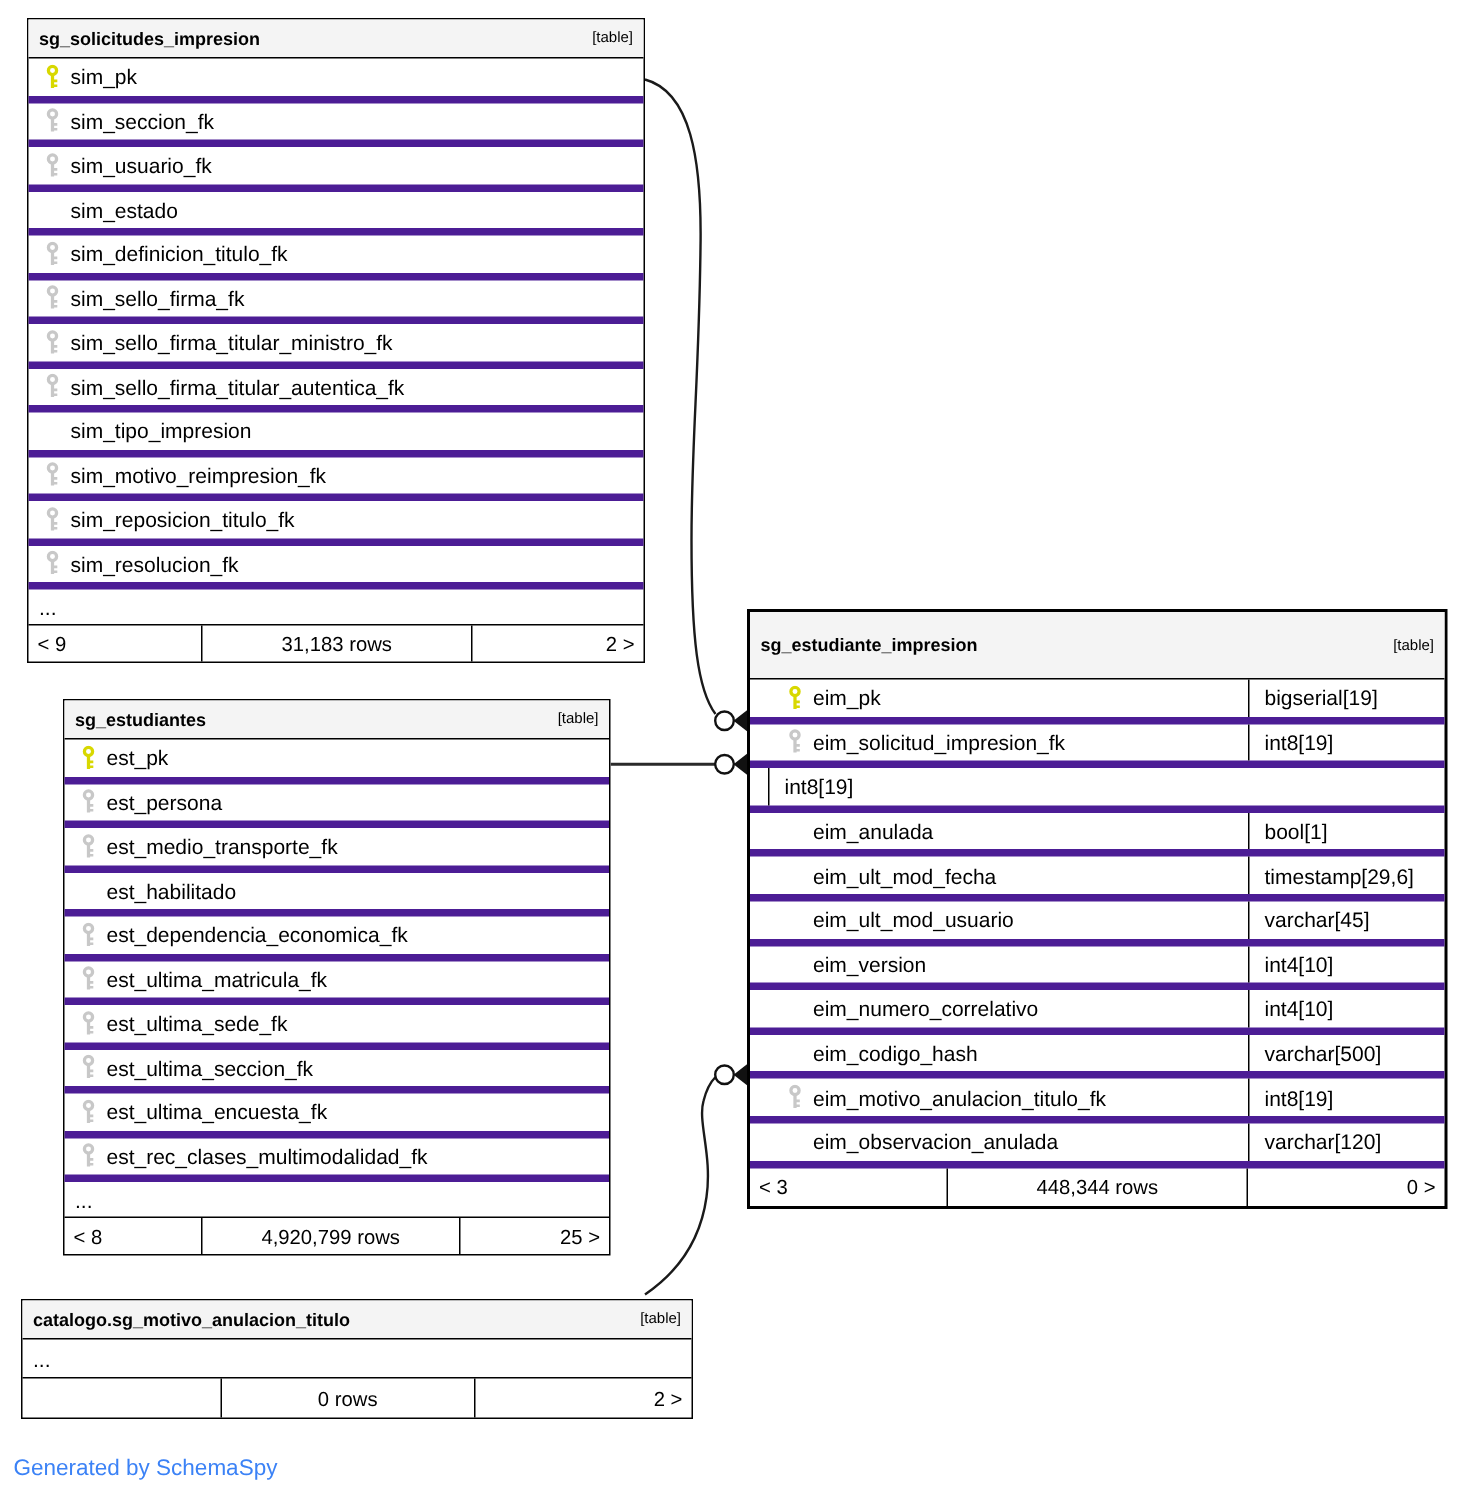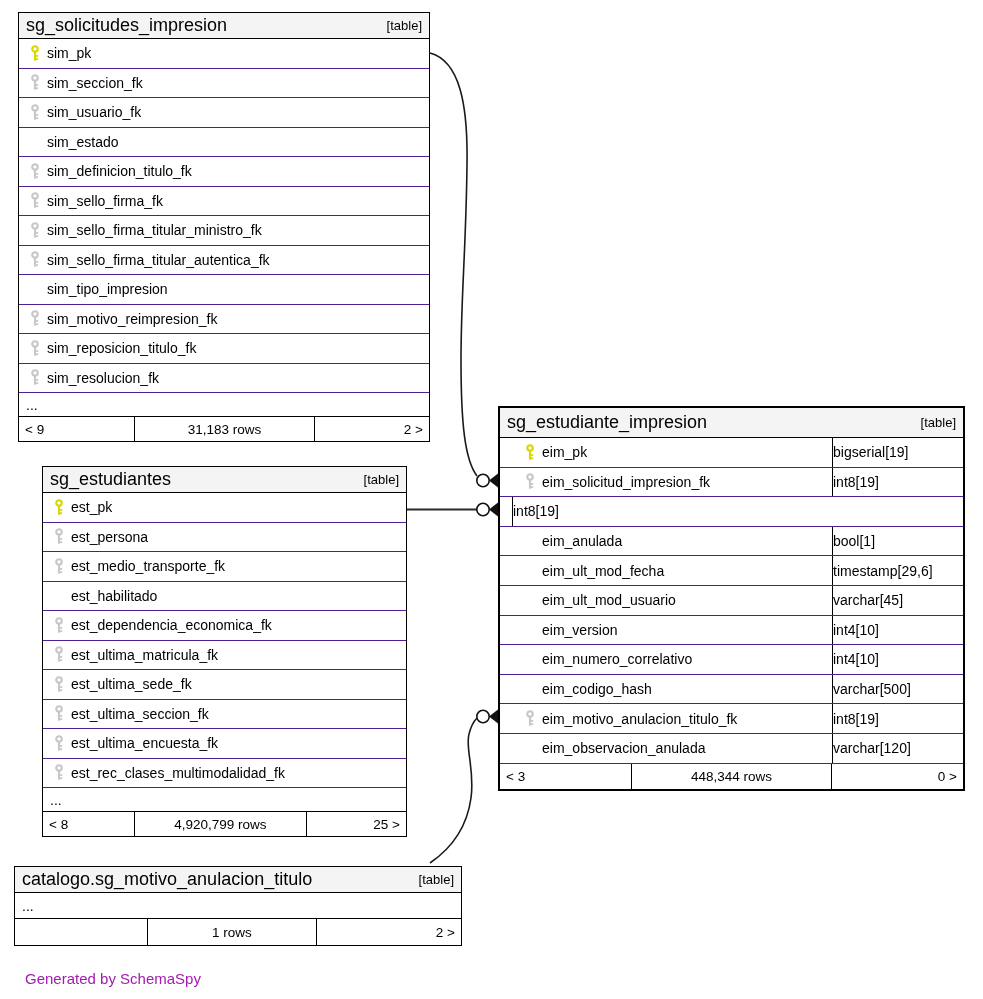--- a/index.html
+++ b/index.html
@@ -10,33 +10,33 @@
   }
   .tbl{
     position:absolute;background:#fff;border:1px solid #000;box-sizing:border-box;
   }
   .tbl.emph{border:2px solid #000;}
   .tbl-header{
     display:flex;justify-content:space-between;align-items:center;
     background:#f4f4f4;border-bottom:1px solid #000;box-sizing:border-box;
     padding:0 7px;height:26px;
   }
-  .tbl.emph .tbl-header{height:30px;}
-  .tbl-title{font-weight:normal;font-size:18px;white-space:nowrap;}
-  .tbl-badge{font-size:13px;white-space:nowrap;}
+  .tbl.emph .tbl-header{height:45px;}
+  .tbl-title{font-weight:bold;font-size:12px;white-space:nowrap;}
+  .tbl-badge{font-size:10px;white-space:nowrap;}
   .col-row{
     display:flex;align-items:center;height:29.5px;box-sizing:border-box;
-    border-bottom:1px solid #4c1d95;padding-left:10px;font-size:14px;white-space:nowrap;
+    border-bottom:5px solid #4c1d95;padding-left:10px;font-size:14px;white-space:nowrap;
   }
   .tbl.emph .col-row{height:29.6px;padding-left:12px;}
   .col-row.with-type{padding:0;}
   .name-cell{display:flex;align-items:center;flex:1 1 auto;height:100%;padding-left:12px;box-sizing:border-box;}
   .type-cell{
     flex:0 0 131px;height:100%;display:flex;align-items:center;
-    border-left:1px solid #000;box-sizing:border-box;padding-left:0;font-size:14px;
+    border-left:1px solid #000;box-sizing:border-box;padding-left:10px;font-size:14px;
   }
   .keyicon{width:12px;height:17px;flex:0 0 12px;margin-right:6px;}
   .keyicon.pk{color:#d8d800;}
   .keyicon.fk{color:#c8c8c8;}
   .keyicon.none{visibility:hidden;}
   .ellipsis-row{
     display:flex;align-items:center;height:24px;box-sizing:border-box;
     border-bottom:1px solid #000;padding-left:7px;font-size:14px;
   }
   .tbl-footer{
@@ -53,21 +53,21 @@
   #tbl1{left:42px;top:466px;width:365px;}
   #tbl2{left:498px;top:406px;width:467px;}
   #tbl3{left:14px;top:866px;width:448px;}
   #tbl0 .tbl-footer{grid-template-columns:28% 44% 28%;}
   #tbl1 .tbl-footer{grid-template-columns:25% 47.5% 27.5%;}
   #tbl2 .tbl-footer{grid-template-columns:28.3% 43.2% 28.5%;}
   #tbl3 .tbl-footer{grid-template-columns:29.5% 38% 32.5%;height:26px;}
   #tbl3 .ellipsis-row{height:26px;}
   #relations{position:absolute;left:0;top:0;pointer-events:none;}
   #credit{
-    position:absolute;left:25px;top:970px;font-size:15px;color:#a21caf;white-space:nowrap;
+    position:absolute;left:9px;top:970px;font-size:15px;color:#3b82f6;white-space:nowrap;
   }
 </style>
 </head>
 <body>
 
 <div id="canvas">
 
   <svg id="relations" width="983" height="999" viewBox="0 0 983 999">
     <g>
       <path d="M 430 53 C 460 61, 468 105, 467 165 C 466 250, 461 295, 461 360 C 461 425, 465 460, 477 476" fill="none" stroke="#1a1a1a" stroke-width="1.6"></path>
@@ -446,19 +446,19 @@
     </div>
 
   <div id="tbl3" class="tbl">
       <div class="tbl-header">
         <span class="tbl-title">catalogo.sg_motivo_anulacion_titulo</span>
         <span class="tbl-badge">[table]</span>
       </div>
       <div class="ellipsis-row">...</div>
       <div class="tbl-footer">
         <span class="fcell l"></span>
-        <span class="fcell c">1 rows</span>
+        <span class="fcell c">0 rows</span>
         <span class="fcell r">2 &gt;</span>
       </div>
     </div>
 
   <div id="credit">Generated by SchemaSpy</div>
 </div>
 
 </body></html>

